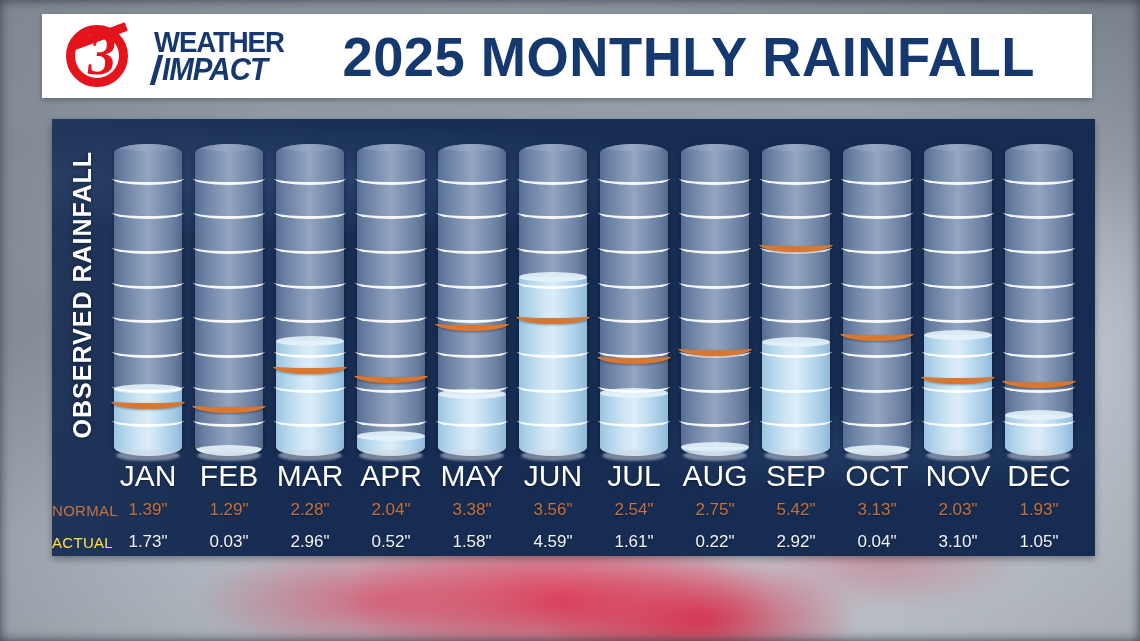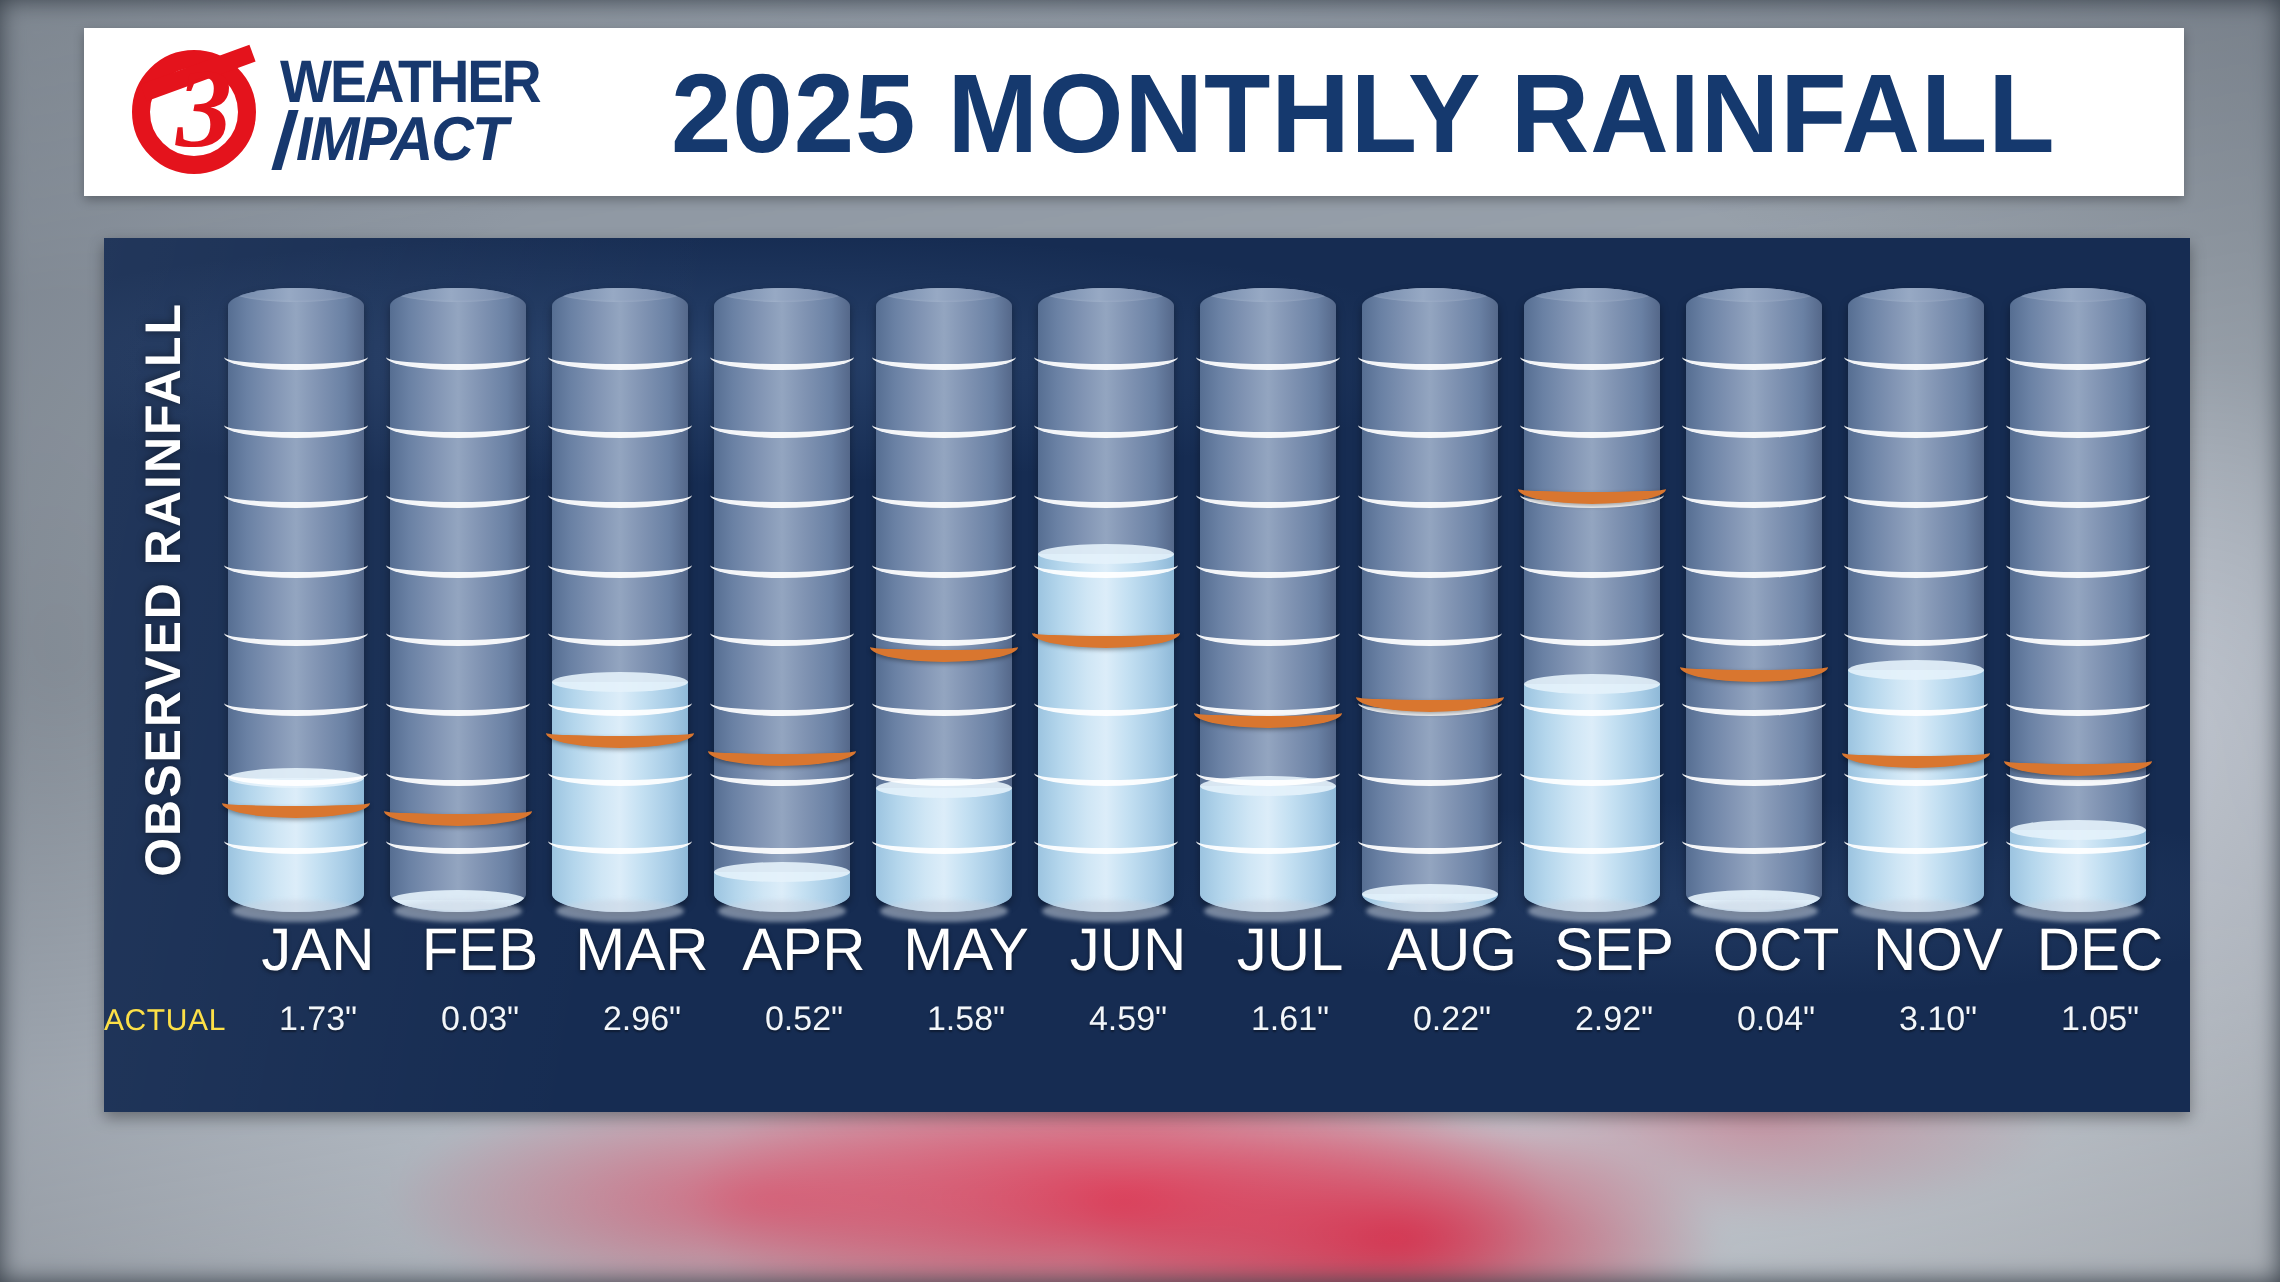--- a/index.html
+++ b/index.html
@@ -84,21 +84,21 @@
     letter-spacing: -2px;
   }
   .logo-three .slash {
     position: absolute;
     left: 6px; top: 10px;
     width: 58px; height: 9px;
     background: #e4131c;
     transform: rotate(-20deg);
   }
   #logo-words {
-    margin-left: 2px;
+    margin-left: 16px;
     line-height: 1;
   }
   #logo-weather {
     color: #17386e;
     font-size: 30px;
     font-weight: bold;
     letter-spacing: -1.2px;
     font-stretch: condensed;
     transform: scaleX(0.92);
     transform-origin: left center;
@@ -301,21 +301,20 @@
     text-align: right;
     padding-right: 6px;
     box-sizing: border-box;
     font-size: 15px;
     font-weight: normal;
     letter-spacing: 0.3px;
   }
   .cells {
     display: flex;
     flex: 1 1 auto;
-    justify-content: center;
   }
   .cell {
     width: 68px;
     margin-right: 13px;
     flex: 0 0 68px;
     text-align: center;
   }
   .cell:last-child { margin-right: 0; }
 
   #months-row { height: 36px; }
@@ -581,20 +580,37 @@
         <div class="cell">JUN</div>
         <div class="cell">JUL</div>
         <div class="cell">AUG</div>
         <div class="cell">SEP</div>
         <div class="cell">OCT</div>
         <div class="cell">NOV</div>
         <div class="cell">DEC</div>
       </div>
   </div>
 
+  <div class="table-row" id="normal-row">
+    <div class="row-label">NORMAL</div>
+    <div class="cells">
+        <div class="cell">1.39"</div>
+        <div class="cell">1.29"</div>
+        <div class="cell">2.28"</div>
+        <div class="cell">2.04"</div>
+        <div class="cell">3.38"</div>
+        <div class="cell">3.56"</div>
+        <div class="cell">2.54"</div>
+        <div class="cell">2.75"</div>
+        <div class="cell">5.42"</div>
+        <div class="cell">3.13"</div>
+        <div class="cell">2.03"</div>
+        <div class="cell">1.93"</div>
+      </div>
+  </div>
 
   <div class="table-row" id="actual-row">
     <div class="row-label">ACTUAL</div>
     <div class="cells">
         <div class="cell">1.73"</div>
         <div class="cell">0.03"</div>
         <div class="cell">2.96"</div>
         <div class="cell">0.52"</div>
         <div class="cell">1.58"</div>
         <div class="cell">4.59"</div>

